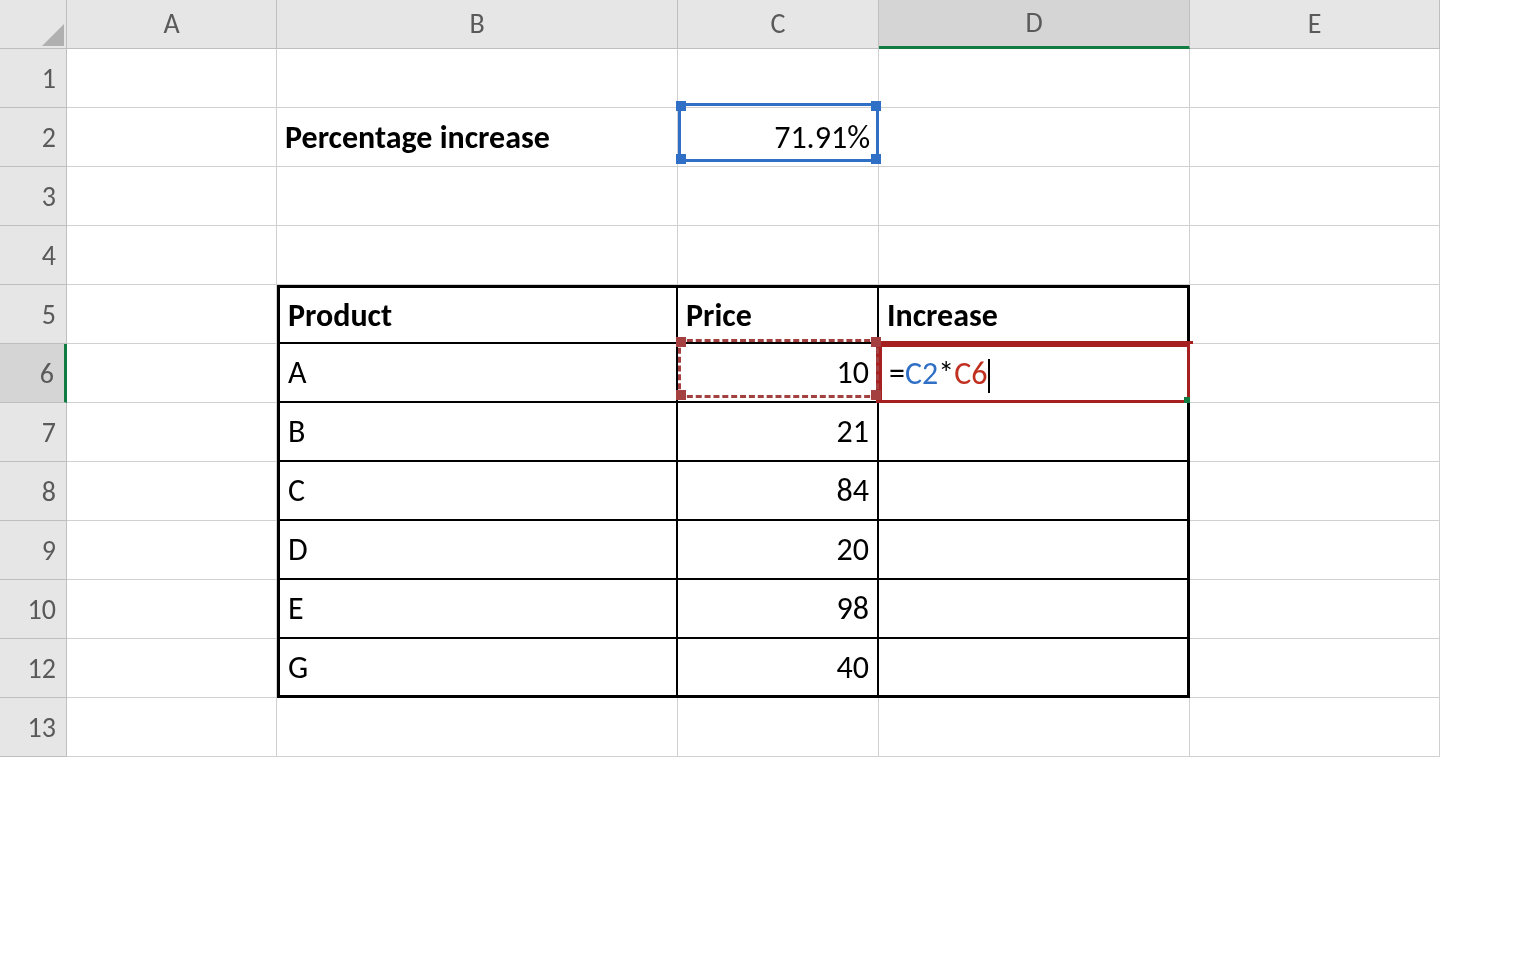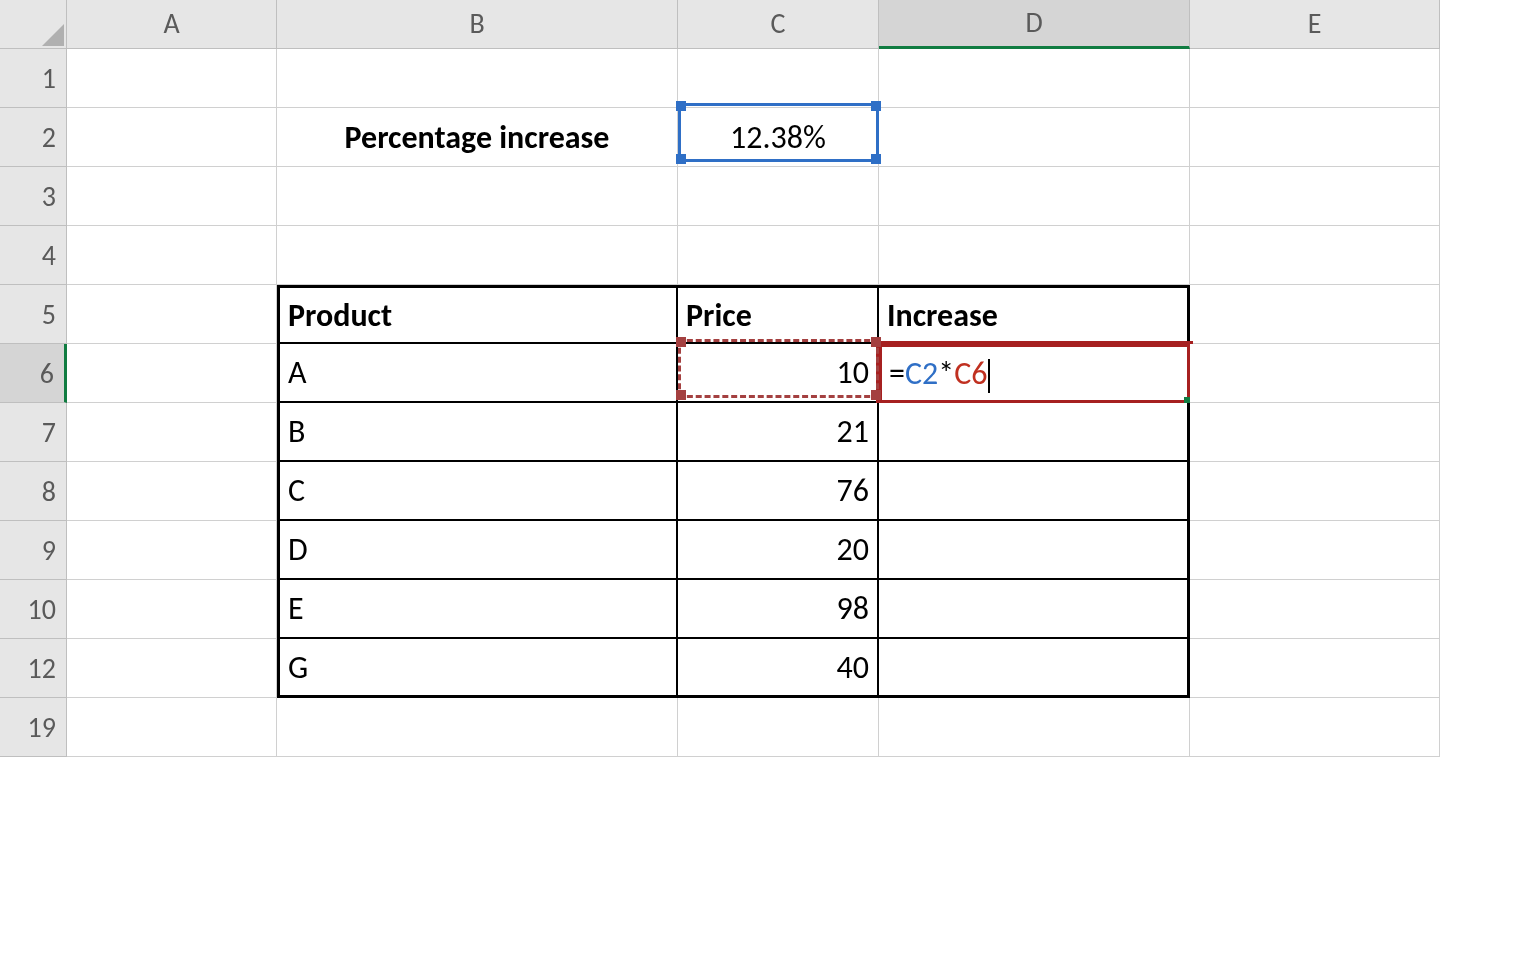--- a/index.html
+++ b/index.html
@@ -128,21 +128,21 @@
     position:absolute;width:10px;height:10px;
   }
   .blue .handle{background:var(--mar-blue);}
   .red  .handle{background:var(--mar-red);}
   .h-tl{top:-5px;left:-5px;}
   .h-tr{top:-5px;right:-5px;}
   .h-bl{bottom:-5px;left:-5px;}
   .h-br{bottom:-5px;right:-5px;}
 
   
-  .fill-blue{background:#dbe3f0;text-align:center;}
+  .fill-blue{background:#dbe3f0;}
   .fill-red {background:#f4e4e2;}
 
   .wrap{position:relative;}
 </style>
 </head>
 <body>
 
 <div class="wrap">
 
 <table class="sheet">
@@ -175,21 +175,21 @@
     <td class="cell"></td>
     <td class="cell"></td>
     <td class="cell"></td>
     <td class="cell"></td>
   </tr>
 
   <tr>
     <td class="rowhdr">2</td>
     <td class="cell"></td>
     <td class="cell bold fill-blue">Percentage increase</td>
-    <td class="cell num fill-blue">12.38%</td>
+    <td class="cell num fill-blue">71.91%</td>
     <td class="cell"></td>
     <td class="cell"></td>
   </tr>
 
   <tr>
     <td class="rowhdr">3</td>
     <td class="cell"></td>
     <td class="cell"></td>
     <td class="cell"></td>
     <td class="cell"></td>
@@ -232,21 +232,21 @@
     <td class="cell tb-l tb-ir tb-ib">B</td>
     <td class="cell num tb-ir tb-ib">21</td>
     <td class="cell tb-r tb-ib"></td>
     <td class="cell"></td>
   </tr>
 
   <tr>
     <td class="rowhdr">8</td>
     <td class="cell"></td>
     <td class="cell tb-l tb-ir tb-ib">C</td>
-    <td class="cell num tb-ir tb-ib">76</td>
+    <td class="cell num tb-ir tb-ib">84</td>
     <td class="cell tb-r tb-ib"></td>
     <td class="cell"></td>
   </tr>
 
   <tr>
     <td class="rowhdr">9</td>
     <td class="cell"></td>
     <td class="cell tb-l tb-ir tb-ib">D</td>
     <td class="cell num tb-ir tb-ib">20</td>
     <td class="cell tb-r tb-ib"></td>
@@ -266,21 +266,21 @@
   <tr>
     <td class="rowhdr">12</td>
     <td class="cell"></td>
     <td class="cell tb-l tb-ir tb-b">G</td>
     <td class="cell num tb-ir tb-b">40</td>
     <td class="cell tb-r tb-b"></td>
     <td class="cell"></td>
   </tr>
 
   <tr>
-    <td class="rowhdr">19</td>
+    <td class="rowhdr">13</td>
     <td class="cell"></td>
     <td class="cell"></td>
     <td class="cell"></td>
     <td class="cell"></td>
     <td class="cell"></td>
   </tr>
 </tbody>
     </table>
 
 <div class="marquee blue" style="left:678px;top:103px;width:201px;height:59px;">

